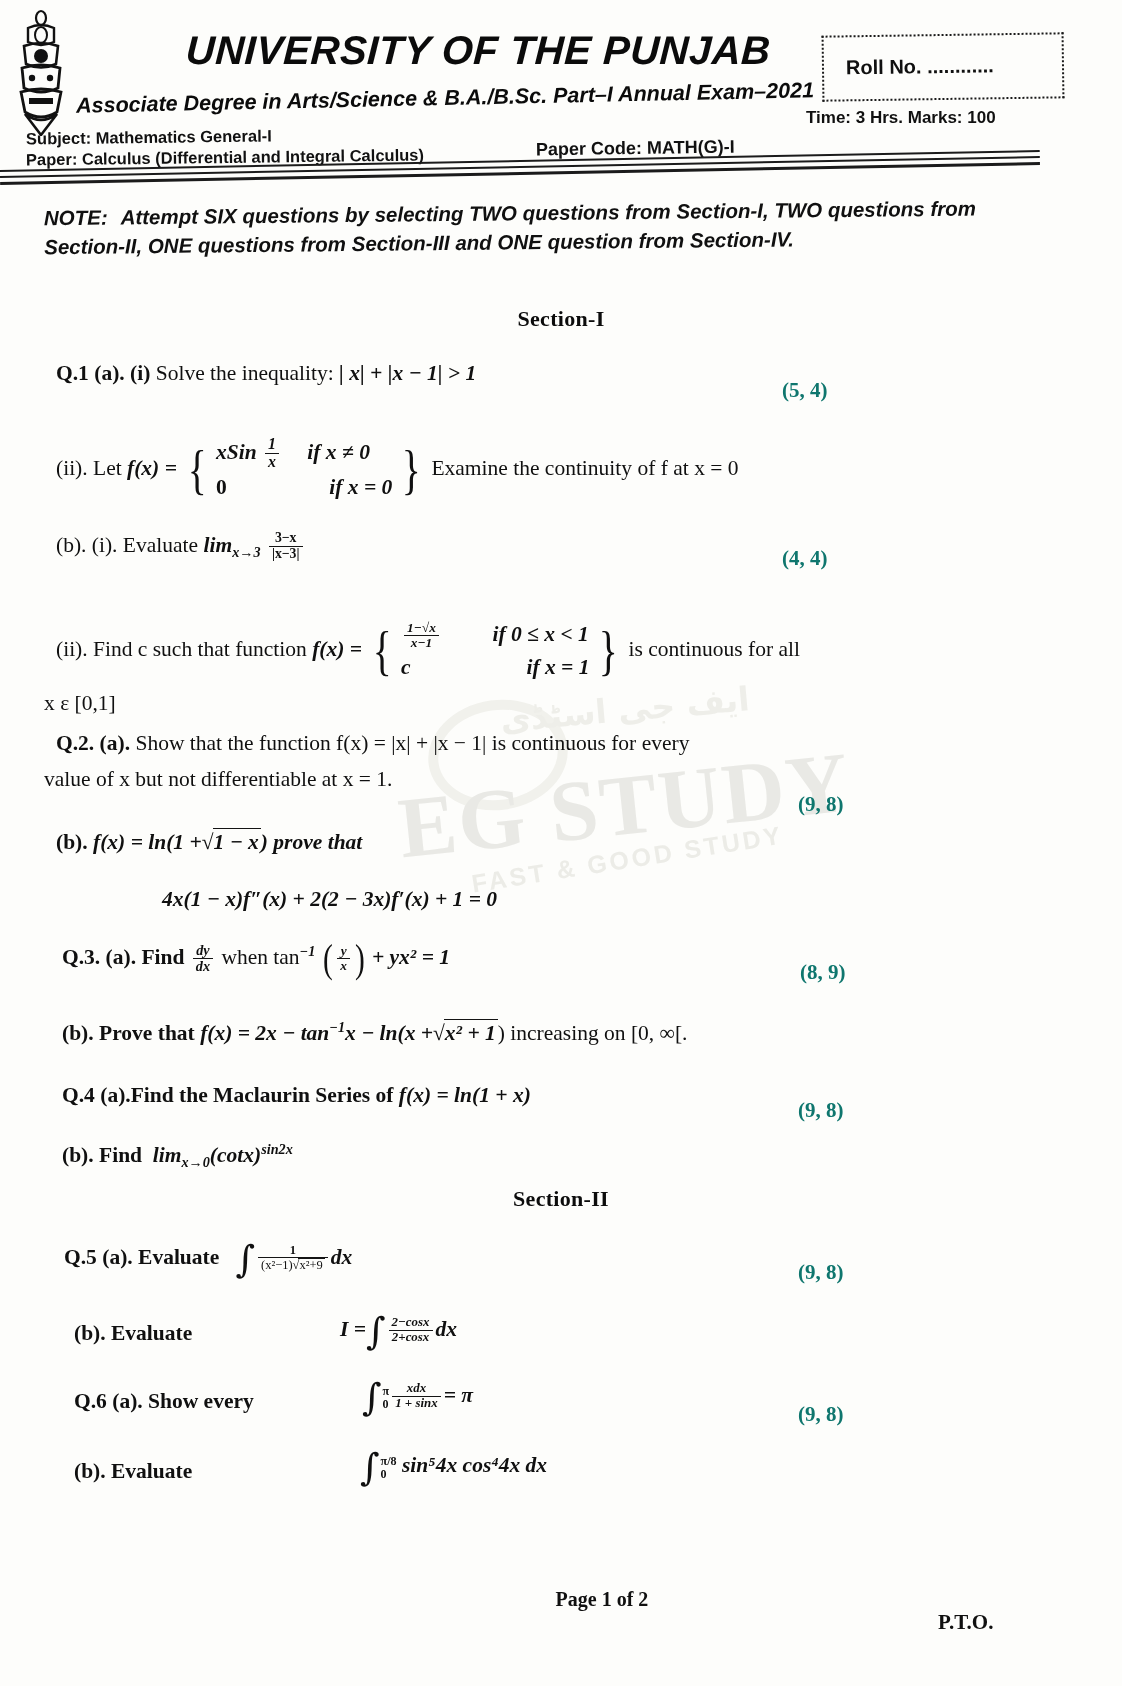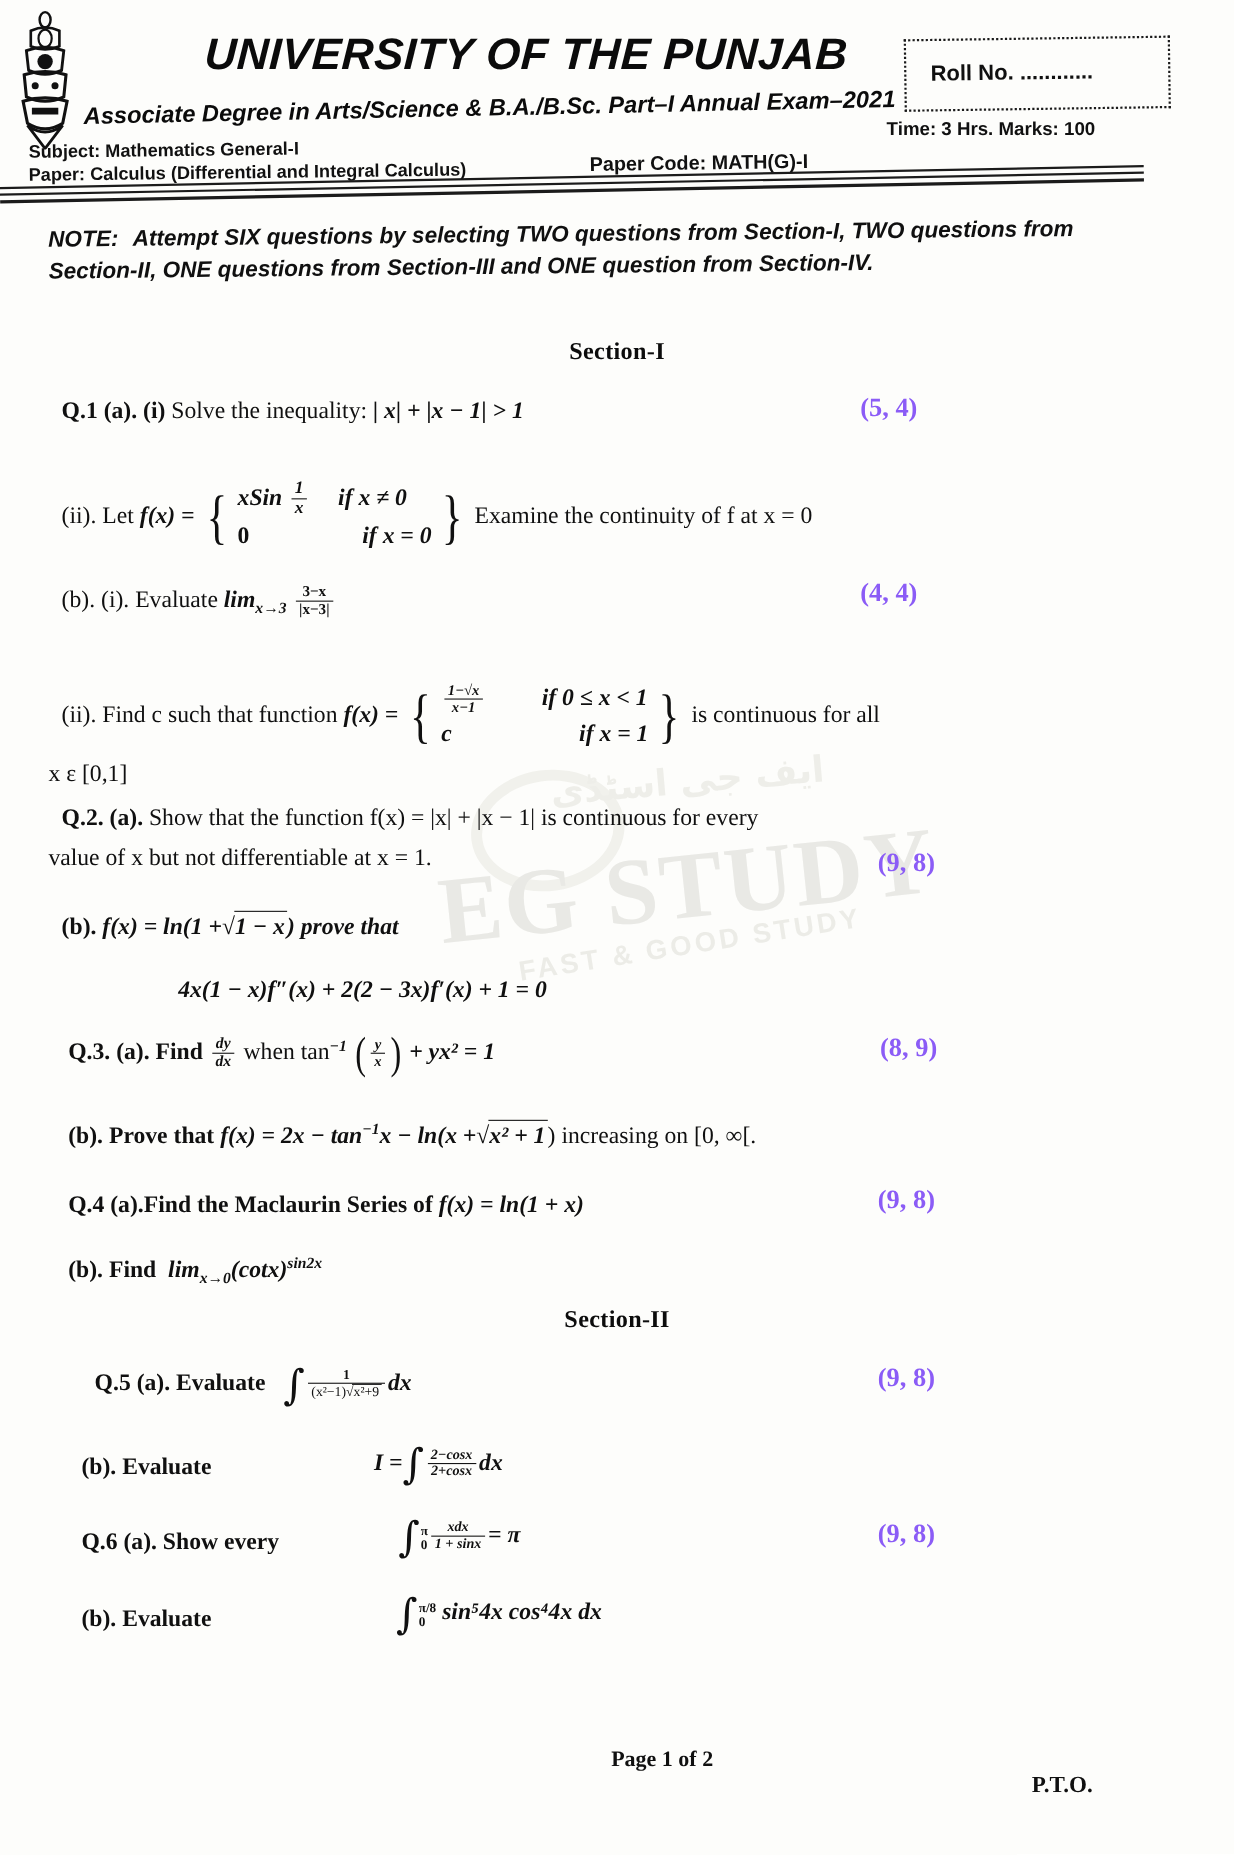--- a/index.html
+++ b/index.html
@@ -226,23 +226,24 @@
     font-family: "Liberation Serif", serif;
     font-size: 21.5px;
     color: #101010;
     line-height: 1.3;
     white-space: nowrap;
   }
   .q.wrap { white-space: normal; }
   .marks {
     position: absolute;
     font-family: "Liberation Serif", serif;
-    font-size: 24px;
-    font-weight: bold;
-    color: #8b5cf6;
+    font-size: 21px;
+    font-weight: bold;
+    color: #0f766e;
+    margin-top: 20px;
   }
 
   b, .b { font-weight: bold; }
   .mathit { font-style: italic; font-weight: bold; }
 
   
   .frac {
     display: inline-block;
     vertical-align: middle;
     text-align: center;
@@ -498,21 +499,21 @@
     </div>
     <div class="marks" style="left:798px; top:1078px;">(9, 8)</div>
 
     <div class="q" style="left:62px; top:1140px;">
       <b>(b). Find</b>
       &nbsp;<b class="mathit">lim</b><sub class="mathit">x→0</sub><b class="mathit">(cotx)</b><sup class="mathit">sin2x</sup>
     </div>
 
     <div class="section-head" style="top:1186px;">Section-II</div>
 
-    <div class="q" style="left:86px; top:1244px;">
+    <div class="q" style="left:64px; top:1244px;">
       <b>Q.5 (a). Evaluate</b>
       &nbsp;&nbsp;<span class="intg">∫</span><span class="frac" style="font-size:0.58em;">
         <span class="num b">1</span>
         <span class="den"><span>(x²−1)</span><span class="rad"><span class="sign">√</span><span class="under">x²+9</span></span></span>
       </span><b class="mathit">dx</b>
     </div>
     <div class="marks" style="left:798px; top:1240px;">(9, 8)</div>
 
     <div class="q" style="left:74px; top:1320px;">
       <b>(b). Evaluate</b>

